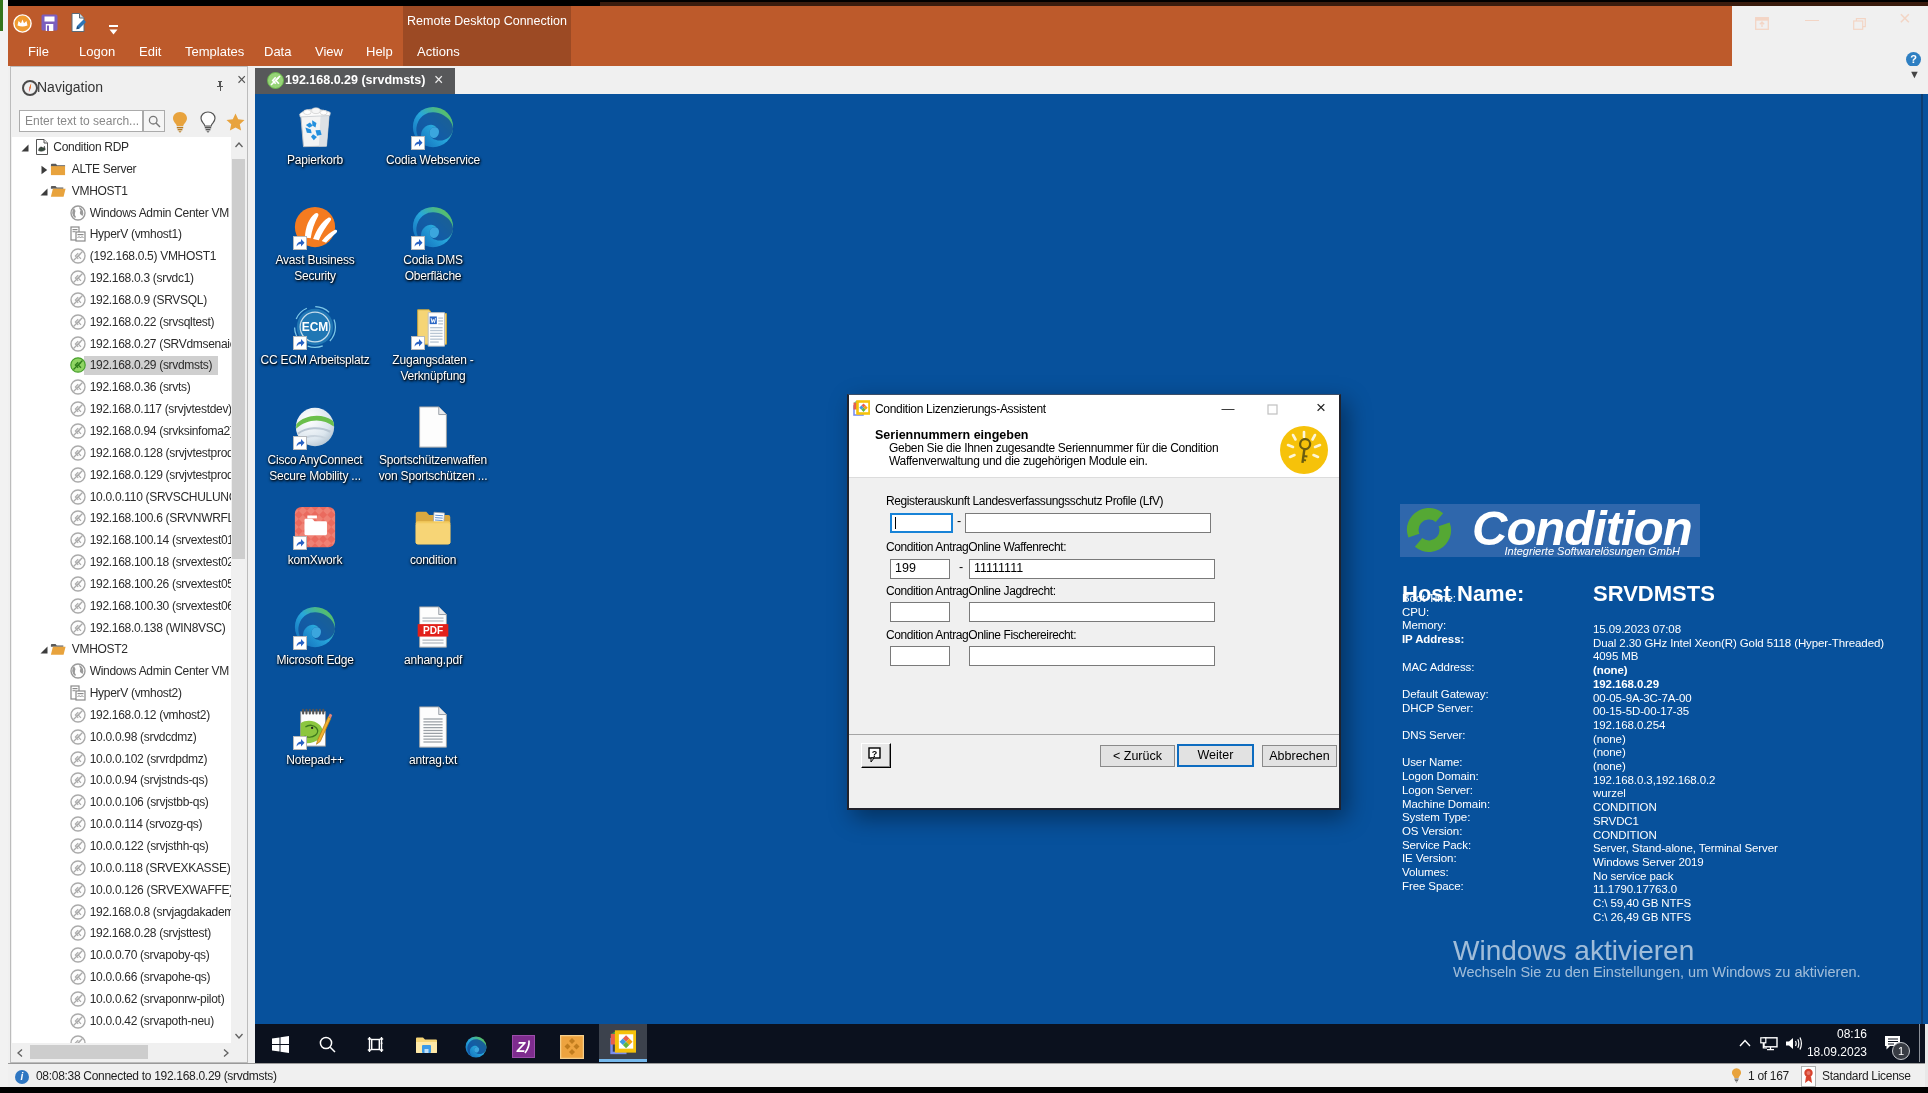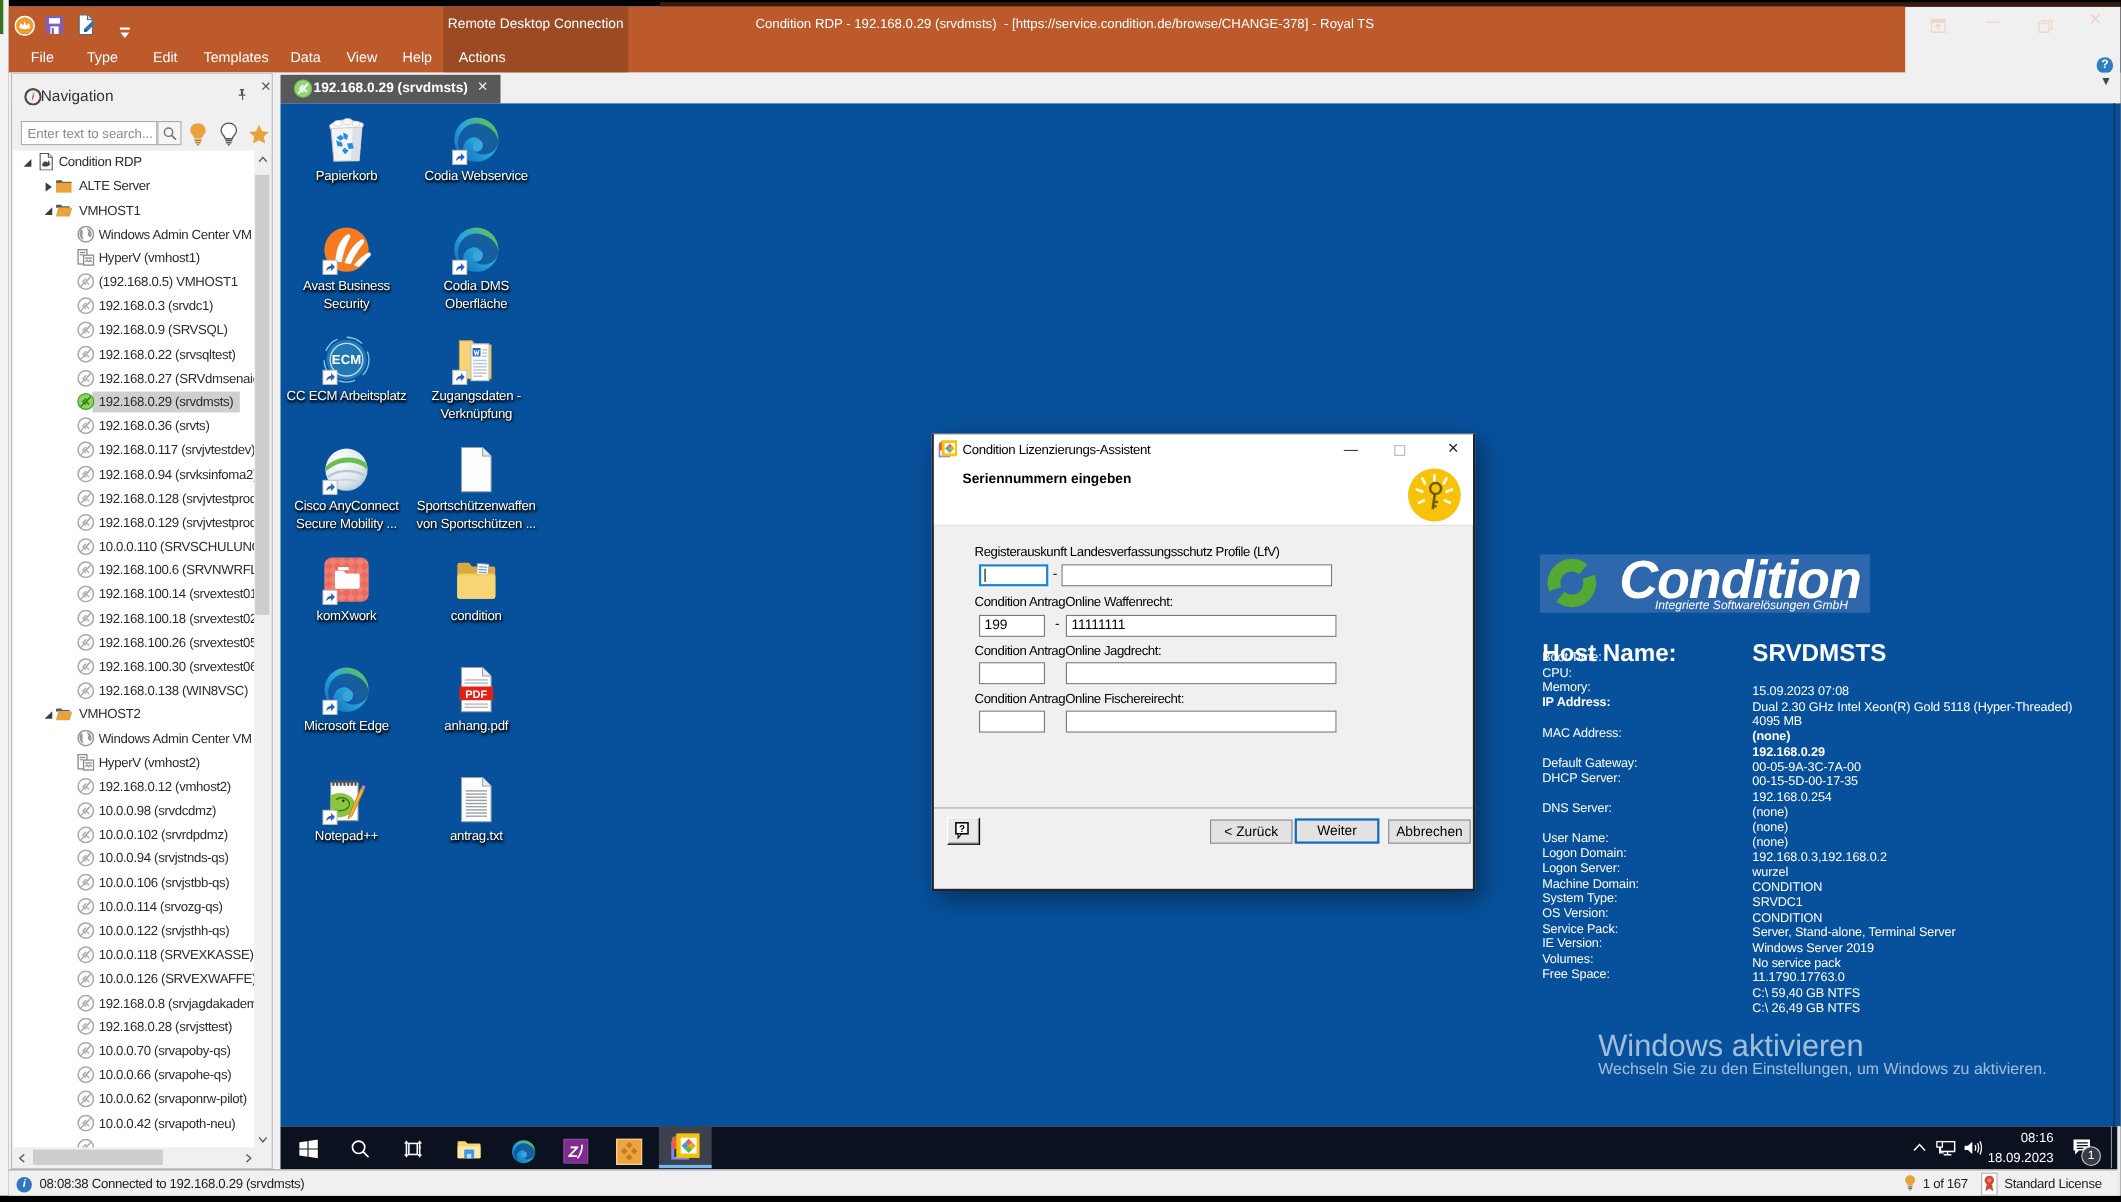--- a/index.html
+++ b/index.html
@@ -60,23 +60,22 @@
 <body>
 <div id="root">
   <div class="abs" id="left-strip"></div>
   <div class="abs" style="left:8px;top:6px;width:1920px;height:1081px;background:#f0f0f0;"></div>
   <div class="abs" id="green-sliver"></div>
   <div class="abs" style="left:600px;top:2px;width:1328px;height:4px;background:#3a1c0e;"></div>
 
   <div class="abs" id="ribbon">
     <div id="ctx-tab"></div>
     <div id="ctx-label">Remote Desktop Connection</div>
-    <div id="win-title">Condition RDP - 192.168.0.29 (srvdmsts)&nbsp; - [https://service.condition.de/browse/CHANGE-378] - Royal TS</div>
     <span class="menu-item" style="left:20px;">File</span>
-    <span class="menu-item" style="left:71px;">Type</span>
+    <span class="menu-item" style="left:71px;">Logon</span>
     <span class="menu-item" style="left:131px;">Edit</span>
     <span class="menu-item" style="left:177px;">Templates</span>
     <span class="menu-item" style="left:256px;">Data</span>
     <span class="menu-item" style="left:307px;">View</span>
     <span class="menu-item" style="left:358px;">Help</span>
     <span class="menu-item" style="left:409px;">Actions</span>
     <svg style="position:absolute;left:5px;top:8px" width="19" height="19" viewBox="0 0 19 19">
         <circle cx="9.5" cy="9.5" r="8.6" fill="#f09b30" stroke="#fff" stroke-width="1.4"></circle>
         <path d="M4.5 11.5 L5.5 7 L8 9.2 L9.5 5.5 L11 9.2 L13.5 7 L14.5 11.5 Q9.5 13.5 4.5 11.5 Z" fill="#fff"></path>
       </svg>
@@ -812,20 +811,21 @@
             <rect x="10.6" y="7.6" width="3" height="3" fill="#63b440"></rect>
           </g>
         </svg>
       <span id="dlg-title">Condition Lizenzierungs-Assistent</span>
       <span class="dlg-btn" style="left:364px;">—</span>
       <svg style="position:absolute;left:418px;top:9px" width="11" height="11" viewBox="0 0 11 11">
           <rect x="1" y="1" width="9" height="9" fill="none" stroke="#c0c0c0" stroke-width="1.2"></rect>
         </svg>
       <span class="dlg-btn" style="left:457px;font-size:17px;line-height:26px;">×</span>
       <span id="dlg-sub">Seriennummern eingeben</span>
+      <div class="dlg-desc" style="top:46.5px;line-height:13.4px;">Geben Sie die Ihnen zugesandte Seriennummer für die Condition<br>Waffenverwaltung und die zugehörigen Module ein.</div>
       <svg style="position:absolute;left:430px;top:30px" width="50" height="50" viewBox="0 0 50 50">
           <circle cx="25" cy="25" r="24" fill="#f6c20a"></circle>
           <g stroke="#fdf6d8" stroke-width="2.6" stroke-linecap="round">
             <path d="M25 7 V12"></path>
             <path d="M14 10 L16.5 14.5"></path>
             <path d="M36 10 L33.5 14.5"></path>
             <path d="M9 20 L14 22"></path>
             <path d="M41 20 L36 22"></path>
             <path d="M11 32 L15.5 30"></path>
             <path d="M39 32 L34.5 30"></path>

